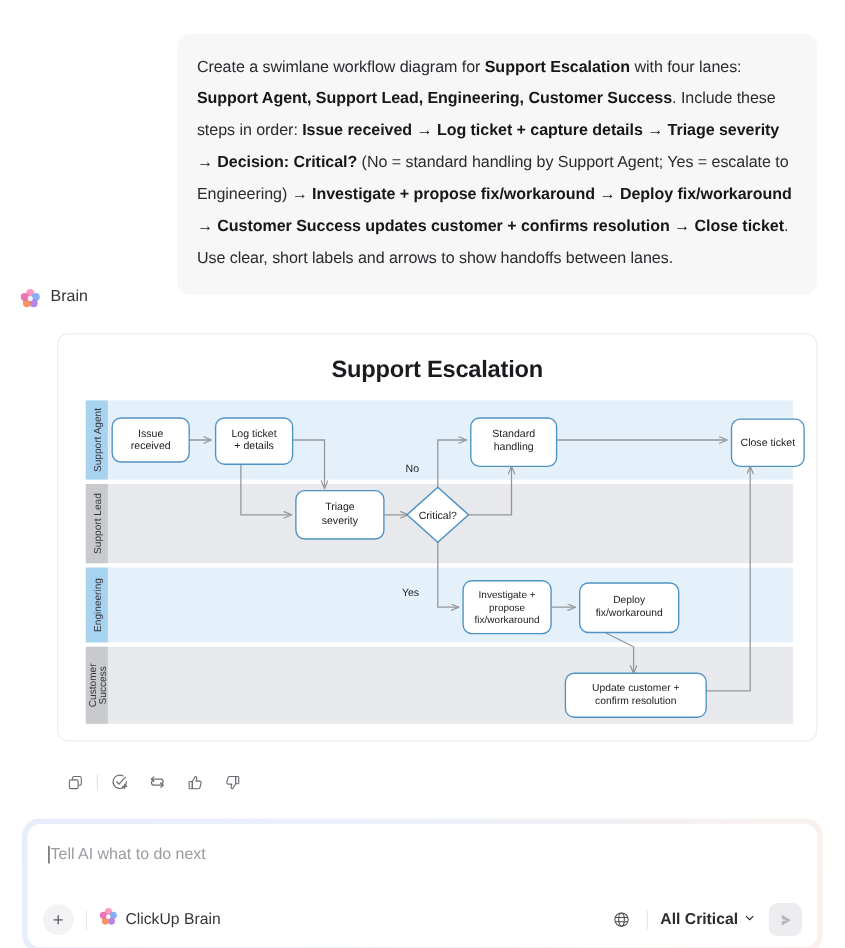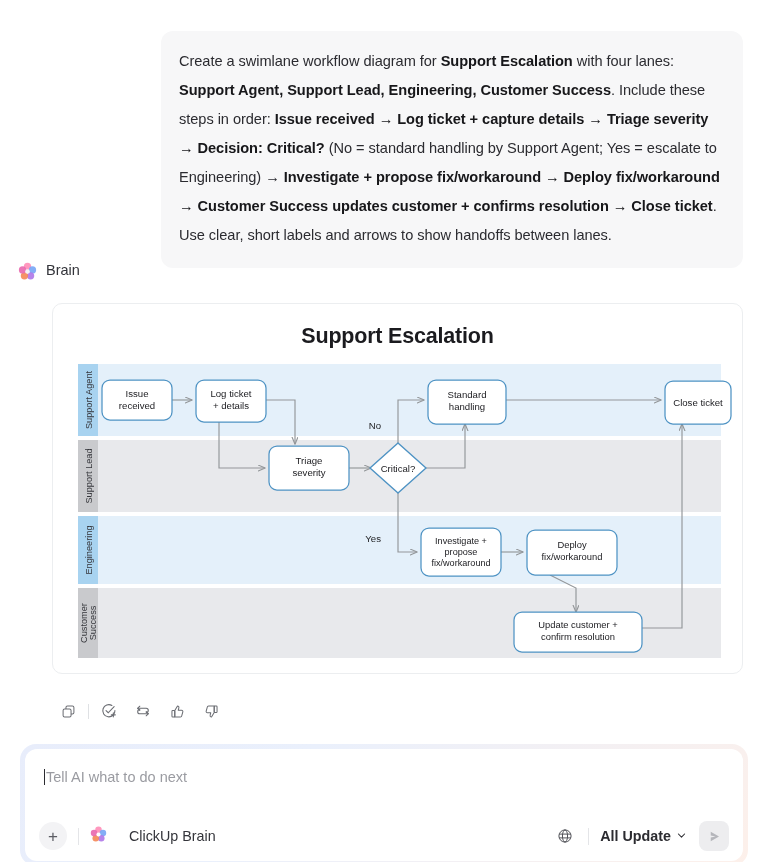--- a/index.html
+++ b/index.html
@@ -98,21 +98,21 @@
     padding: 0 14px 0 14px;
   }
   .plus-btn {
     width: 28px; height: 28px; border-radius: 50%;
     background: #f3f3f5; color: #5b5c63;
     display: flex; align-items: center; justify-content: center;
     font-size: 17px; cursor: pointer; line-height: 1;
   }
   .vsep { width: 1px; height: 17px; background: #e4e5e8; margin: 0 11px; }
   .brain-chip { display: flex; align-items: center; gap: 7px; cursor: pointer; }
-  .brain-chip-label { font-size: 14.3px; color: #34353b; margin-left: 15px; }
+  .brain-chip-label { font-size: 14.3px; color: #34353b; }
   .spacer { flex: 1 1 auto; }
   .globe-btn { width: 24px; height: 24px; display:flex; align-items:center; justify-content:center; cursor:pointer; }
   .sources-btn {
     display: flex; align-items: center; gap: 5px;
     font-size: 14.3px; font-weight: 700; color: #2b2b30;
     cursor: pointer; margin-right: 12px;
   }
   .chev { font-size: 11px; font-weight: 400; color:#2b2b30; }
   .send-btn {
     width: 30px; height: 30px; border-radius: 8px;
@@ -362,21 +362,21 @@
           <svg width="16" height="16" viewBox="0 0 20 20" fill="none" stroke="#4a4b51" stroke-width="1.2">
             <circle cx="10" cy="10" r="7.6"></circle>
             <ellipse cx="10" cy="10" rx="3.2" ry="7.6"></ellipse>
             <path d="M2.7,7.6 H17.3 M2.7,12.4 H17.3"></path>
           </svg>
         </div>
 
         <div class="vsep"></div>
 
         <div class="sources-btn">
-          <span>All Update</span>
+          <span>All Critical</span>
           <span class="chev">
             <svg width="11" height="11" viewBox="0 0 16 16" fill="none" stroke="#2b2b30" stroke-width="1.5" stroke-linecap="round" stroke-linejoin="round">
               <path d="M3.5,5.8 L8,10.4 L12.5,5.8"></path>
             </svg>
           </span>
         </div>
 
         <div class="send-btn">
           <svg width="15" height="15" viewBox="0 0 20 20">
             <path d="M5,3.6 L16,10 L5,16.4 L5,11.4 L11.4,10 L5,8.6 Z" fill="#b5b6bb"></path>

